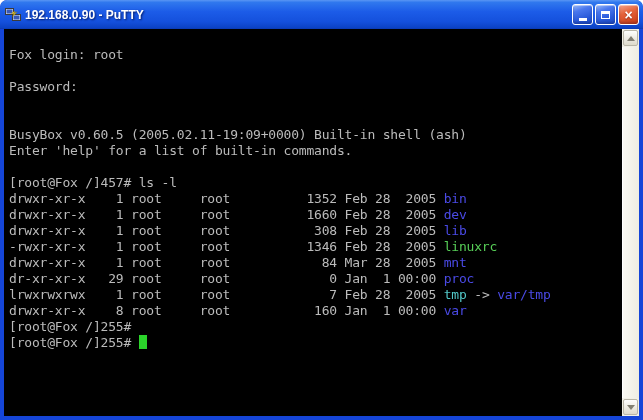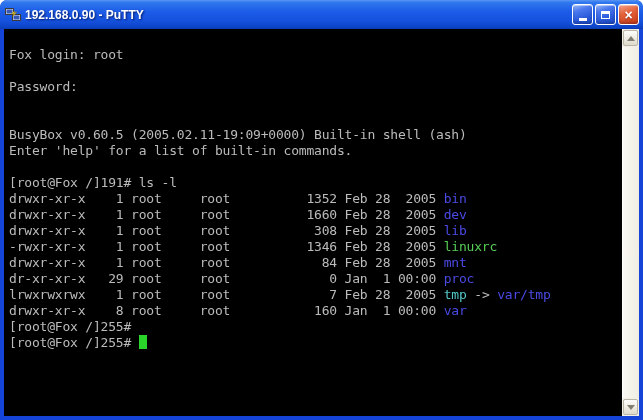--- a/index.html
+++ b/index.html
@@ -89,26 +89,26 @@
       <div>
           <div class="tl"></div>
           <div class="tl"><span class="fg">Fox login: root</span></div>
           <div class="tl"></div>
           <div class="tl"><span class="fg">Password:</span></div>
           <div class="tl"></div>
           <div class="tl"></div>
           <div class="tl"><span class="fg">BusyBox v0.60.5 (2005.02.11-19:09+0000) Built-in shell (ash)</span></div>
           <div class="tl"><span class="fg">Enter 'help' for a list of built-in commands.</span></div>
           <div class="tl"></div>
-          <div class="tl"><span class="fg">[root@Fox /]191# ls -l</span></div>
+          <div class="tl"><span class="fg">[root@Fox /]457# ls -l</span></div>
           <div class="tl"><span class="fg">drwxr-xr-x    1 root     root          1352 Feb 28  2005 </span><span class="dir">bin</span></div>
           <div class="tl"><span class="fg">drwxr-xr-x    1 root     root          1660 Feb 28  2005 </span><span class="dir">dev</span></div>
           <div class="tl"><span class="fg">drwxr-xr-x    1 root     root           308 Feb 28  2005 </span><span class="dir">lib</span></div>
           <div class="tl"><span class="fg">-rwxr-xr-x    1 root     root          1346 Feb 28  2005 </span><span class="exe">linuxrc</span></div>
-          <div class="tl"><span class="fg">drwxr-xr-x    1 root     root            84 Feb 28  2005 </span><span class="dir">mnt</span></div>
+          <div class="tl"><span class="fg">drwxr-xr-x    1 root     root            84 Mar 28  2005 </span><span class="dir">mnt</span></div>
           <div class="tl"><span class="fg">dr-xr-xr-x   29 root     root             0 Jan  1 00:00 </span><span class="dir">proc</span></div>
           <div class="tl"><span class="fg">lrwxrwxrwx    1 root     root             7 Feb 28  2005 </span><span class="sym">tmp</span><span class="fg"> -&gt; </span><span class="dir">var/tmp</span></div>
           <div class="tl"><span class="fg">drwxr-xr-x    8 root     root           160 Jan  1 00:00 </span><span class="dir">var</span></div>
           <div class="tl"><span class="fg">[root@Fox /]255#</span></div>
           <div class="tl"><span class="fg">[root@Fox /]255# </span><span class="cursor"></span></div>
         </div>
     </div>
     <div class="scrollbar">
       <div class="sb-btn">
         <span class="tri-up"></span>

